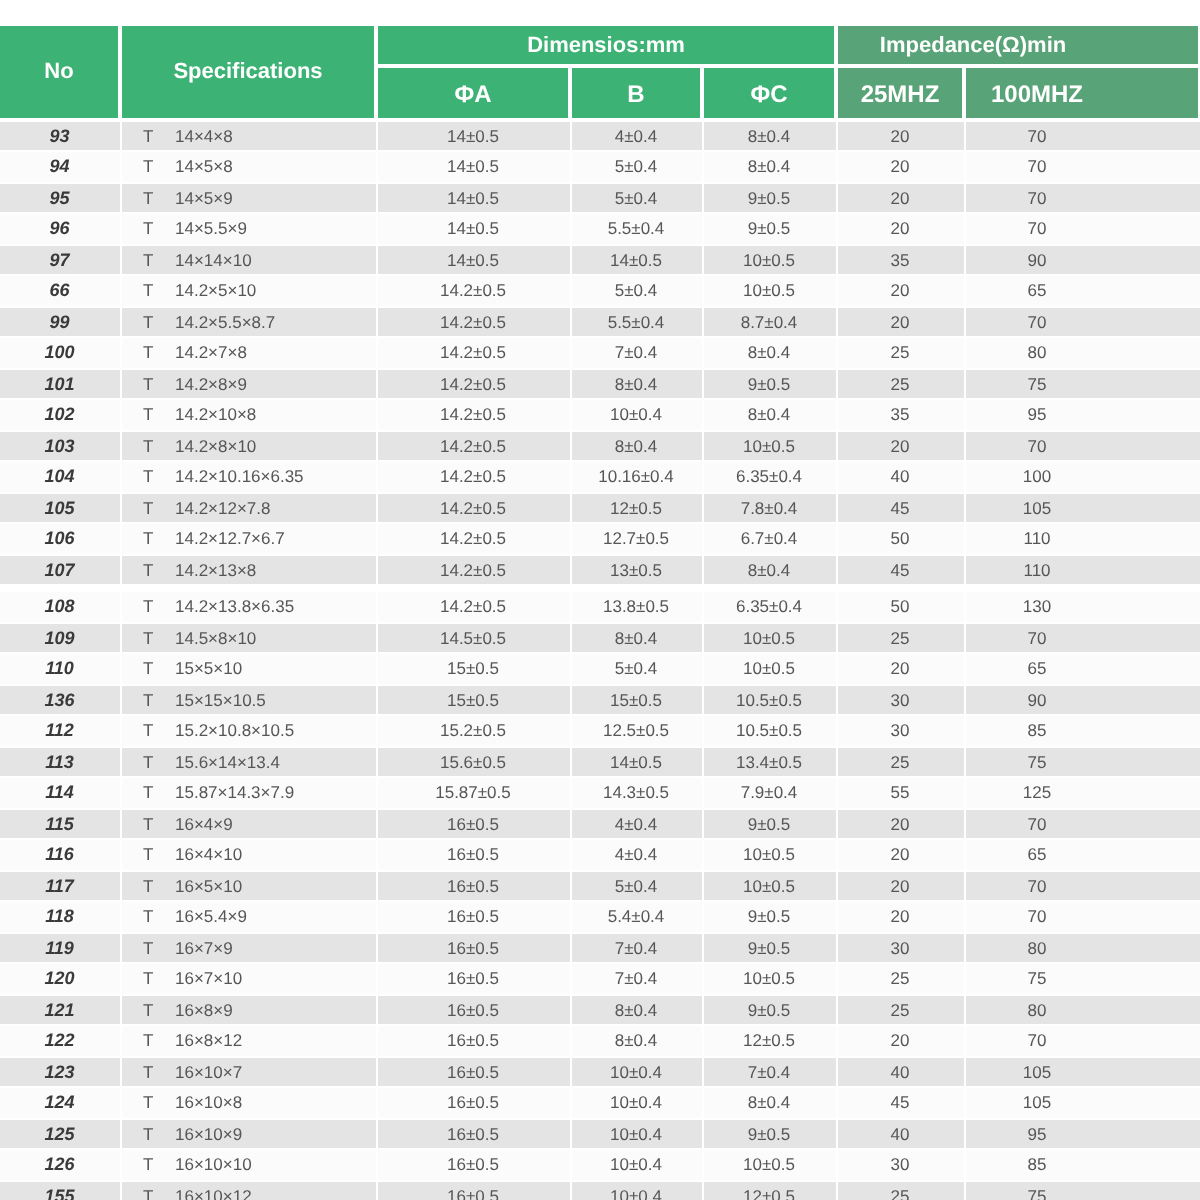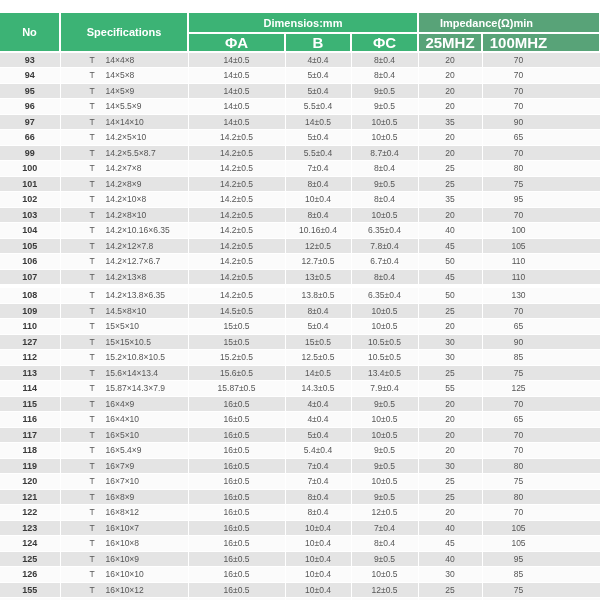--- a/index.html
+++ b/index.html
@@ -16,32 +16,32 @@
     width:600px;height:600px;overflow:hidden;background:#fff;
     font-family:"Liberation Sans", sans-serif;color:var(--text);
   }
   table{border-collapse:collapse;width:600px;table-layout:fixed;margin-top:13px;}
   thead th{
     color:#fff;font-weight:bold;background:var(--header-green);
     border-right:2px solid #fff;border-bottom:2px solid #fff;
     padding:0;text-align:center;
   }
   thead tr.top th{height:20px;font-size:11px;}
-  thead tr.sub th{height:17px;font-size:15px;}
+  thead tr.sub th{height:27px;font-size:12px;}
   thead th.impedance{background:var(--header-green-muted);}
   th.pad-right, td.pad-right{padding-right:45px;}
   tbody td{
     height:15.5px;font-size:8.5px;text-align:center;padding:0;
     border-right:1px solid #fff;border-bottom:1px solid #fff;
     color:var(--text);white-space:nowrap;overflow:hidden;
   }
   tr.gray td{background:var(--row-gray);}
   tr.white td{background:var(--row-white);}
-  td.col-no{font-weight:bold;color:var(--no-text);font-size:9px;}
-  td.col-spec{text-align:left;padding-left:29px;}
+  td.col-no{font-weight:bold;color:var(--no-text);font-size:9px;font-style:italic;}
+  td.col-spec{text-align:left;padding-left:11px;}
   .t-prefix{display:inline-block;min-width:16px;}
   tr.spacer td{height:3px;background:#fff;border:none;}
 </style>
 </head>
 <body>
 
 <table>
   <colgroup>
     <col style="width:60px">
       <col style="width:128px">
@@ -226,21 +226,21 @@
       <tr class="white">
     <td class="col-no">110</td>
     <td class="col-spec"><span class="t-prefix">T</span><span>15×5×10</span></td>
     <td>15±0.5</td>
     <td>5±0.4</td>
     <td>10±0.5</td>
     <td>20</td>
     <td class="pad-right">65</td>
   </tr>
       <tr class="gray">
-    <td class="col-no">127</td>
+    <td class="col-no">136</td>
     <td class="col-spec"><span class="t-prefix">T</span><span>15×15×10.5</span></td>
     <td>15±0.5</td>
     <td>15±0.5</td>
     <td>10.5±0.5</td>
     <td>30</td>
     <td class="pad-right">90</td>
   </tr>
       <tr class="white">
     <td class="col-no">112</td>
     <td class="col-spec"><span class="t-prefix">T</span><span>15.2×10.8×10.5</span></td>

